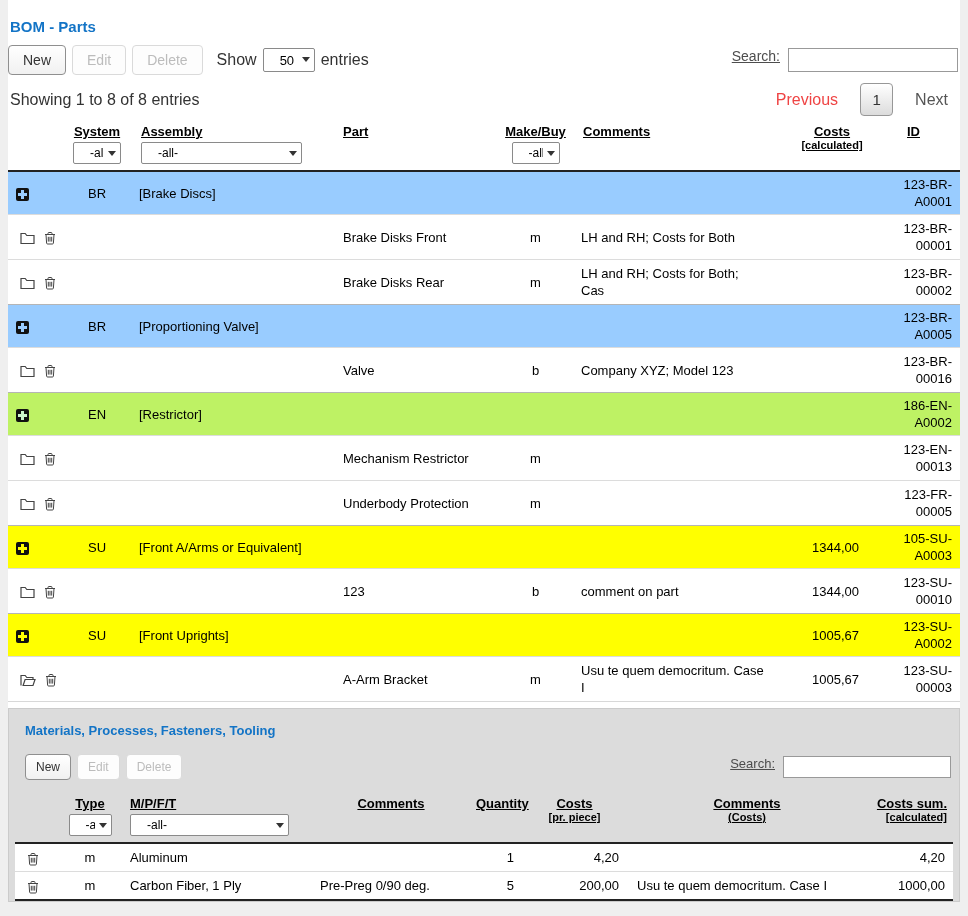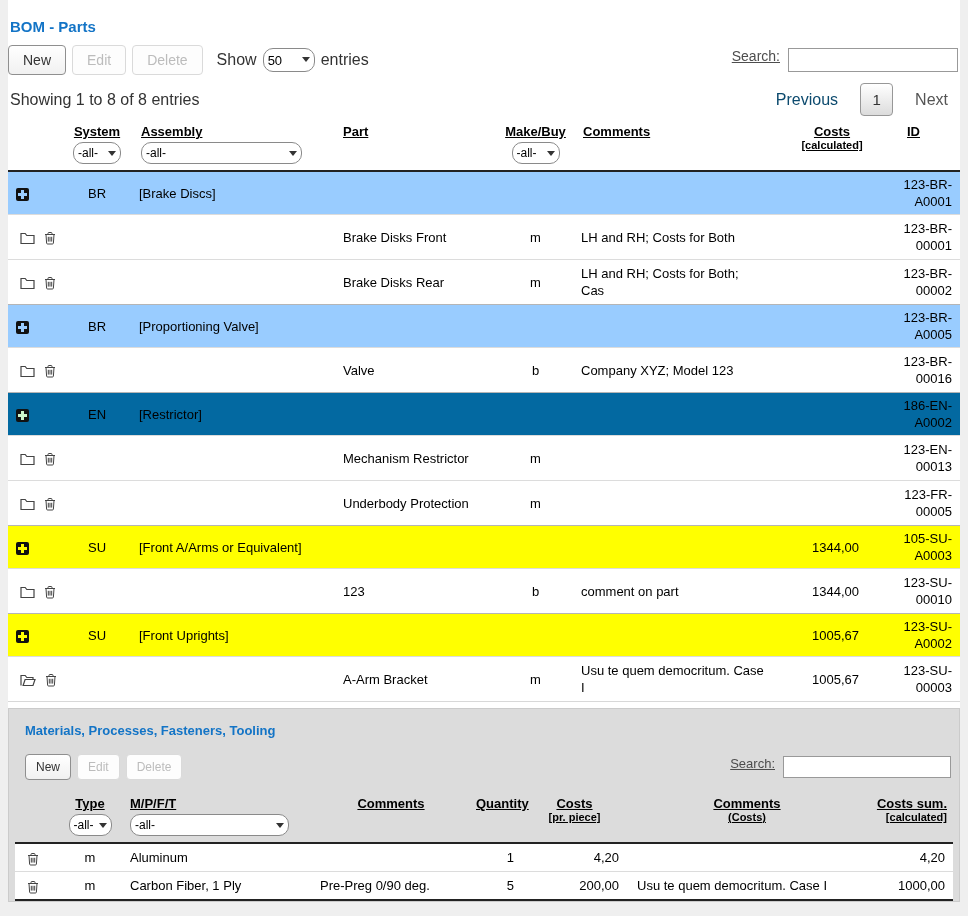--- a/index.html
+++ b/index.html
@@ -18,42 +18,42 @@
     background:linear-gradient(#ffffff,#f1f1f1);
     border:1px solid #8f8f8f; border-radius:4px;
     padding:6px 14px; margin-right:6px; cursor:pointer;
   }
   .btn.disabled { color:#bcbcbc; border-color:#dadada; background:#fdfdfd; }
   .show-group { display:flex; align-items:center; font-size:16px; color:#333; margin-left:8px; }
   .selwrap { position:relative; display:inline-block; }
   .selwrap select {
     -webkit-appearance:none; appearance:none;
     font-family:inherit; font-size:12px; color:#000;
-    background:#fff; border:1px solid #8a8a8a; border-radius:10px;
-    padding:2px 16px 2px 4px; height:22px;
+    background:#fff; border:1px solid #8a8a8a; border-radius:2px;
+    padding:2px 16px 2px 16px; height:22px;
   }
   .selwrap::after {
     content:""; position:absolute; right:5px; top:9px;
     border-left:4px solid transparent; border-right:4px solid transparent;
     border-top:5px solid #333; pointer-events:none;
   }
   .show-group .selwrap { margin:0 6px; }
   .show-group .selwrap select { height:24px; width:52px; font-size:13px; }
   .spacer { flex:1; }
   .search-group { display:flex; align-items:flex-start; font-size:14px; color:#4d4d4d;text-decoration:underline; }
   .search-group input {
     margin-left:8px; width:170px; height:24px;
     border:1px solid #999; background:#fff; font-family:inherit; font-size:13px; padding:0 4px;
   }
 
   .info-row { display:flex; align-items:center; justify-content:space-between; margin:4px 2px 2px 2px; }
   .info-text { font-size:16px; color:#333; }
   .pager { display:flex; align-items:center; }
   .pg-prev, .pg-next { font-size:16px; padding:0 10px; cursor:pointer; }
-  .pg-prev { color:#0c4a6e; }
+  .pg-prev { color:#ef4444; }
   .pg-next { color:#555; }
   .pg-page {
     width:33px; height:33px; margin:0 12px; display:flex; align-items:center; justify-content:center;
     font-size:15px; color:#333; border:1px solid #979797; border-radius:4px;
     background:linear-gradient(#ffffff,#dcdcdc); cursor:pointer;
   }
 
   
   table { border-collapse:collapse; table-layout:fixed; width:952px; }
   th { font-size:13px; font-weight:bold; vertical-align:top; padding:6px 4px 6px;text-decoration:underline; }
@@ -236,21 +236,21 @@
                 </g>
               </svg></span></td>
           <td class="c-system"></td>
           <td class="c-assembly"></td>
           <td class="c-part">Valve</td>
           <td class="c-makebuy">b</td>
           <td class="c-comments">Company XYZ; Model 123</td>
           <td class="c-costs"></td>
           <td class="c-id">123-BR-00016</td>
         </tr>
-        <tr class="grp" style="background: #0369a1; --rowbg: #ccf5cc;">
+        <tr class="grp" style="background: #bef264; --rowbg: #ccf5cc;">
           <td class="c-icons"><span class="expand"><i class="h"></i><i class="v"></i></span></td>
           <td class="c-system">EN</td>
           <td class="c-assembly">[Restrictor]</td>
           <td class="c-part"></td>
           <td class="c-makebuy"></td>
           <td class="c-comments"></td>
           <td class="c-costs"></td>
           <td class="c-id">186-EN-A0002</td>
         </tr>
         <tr>

